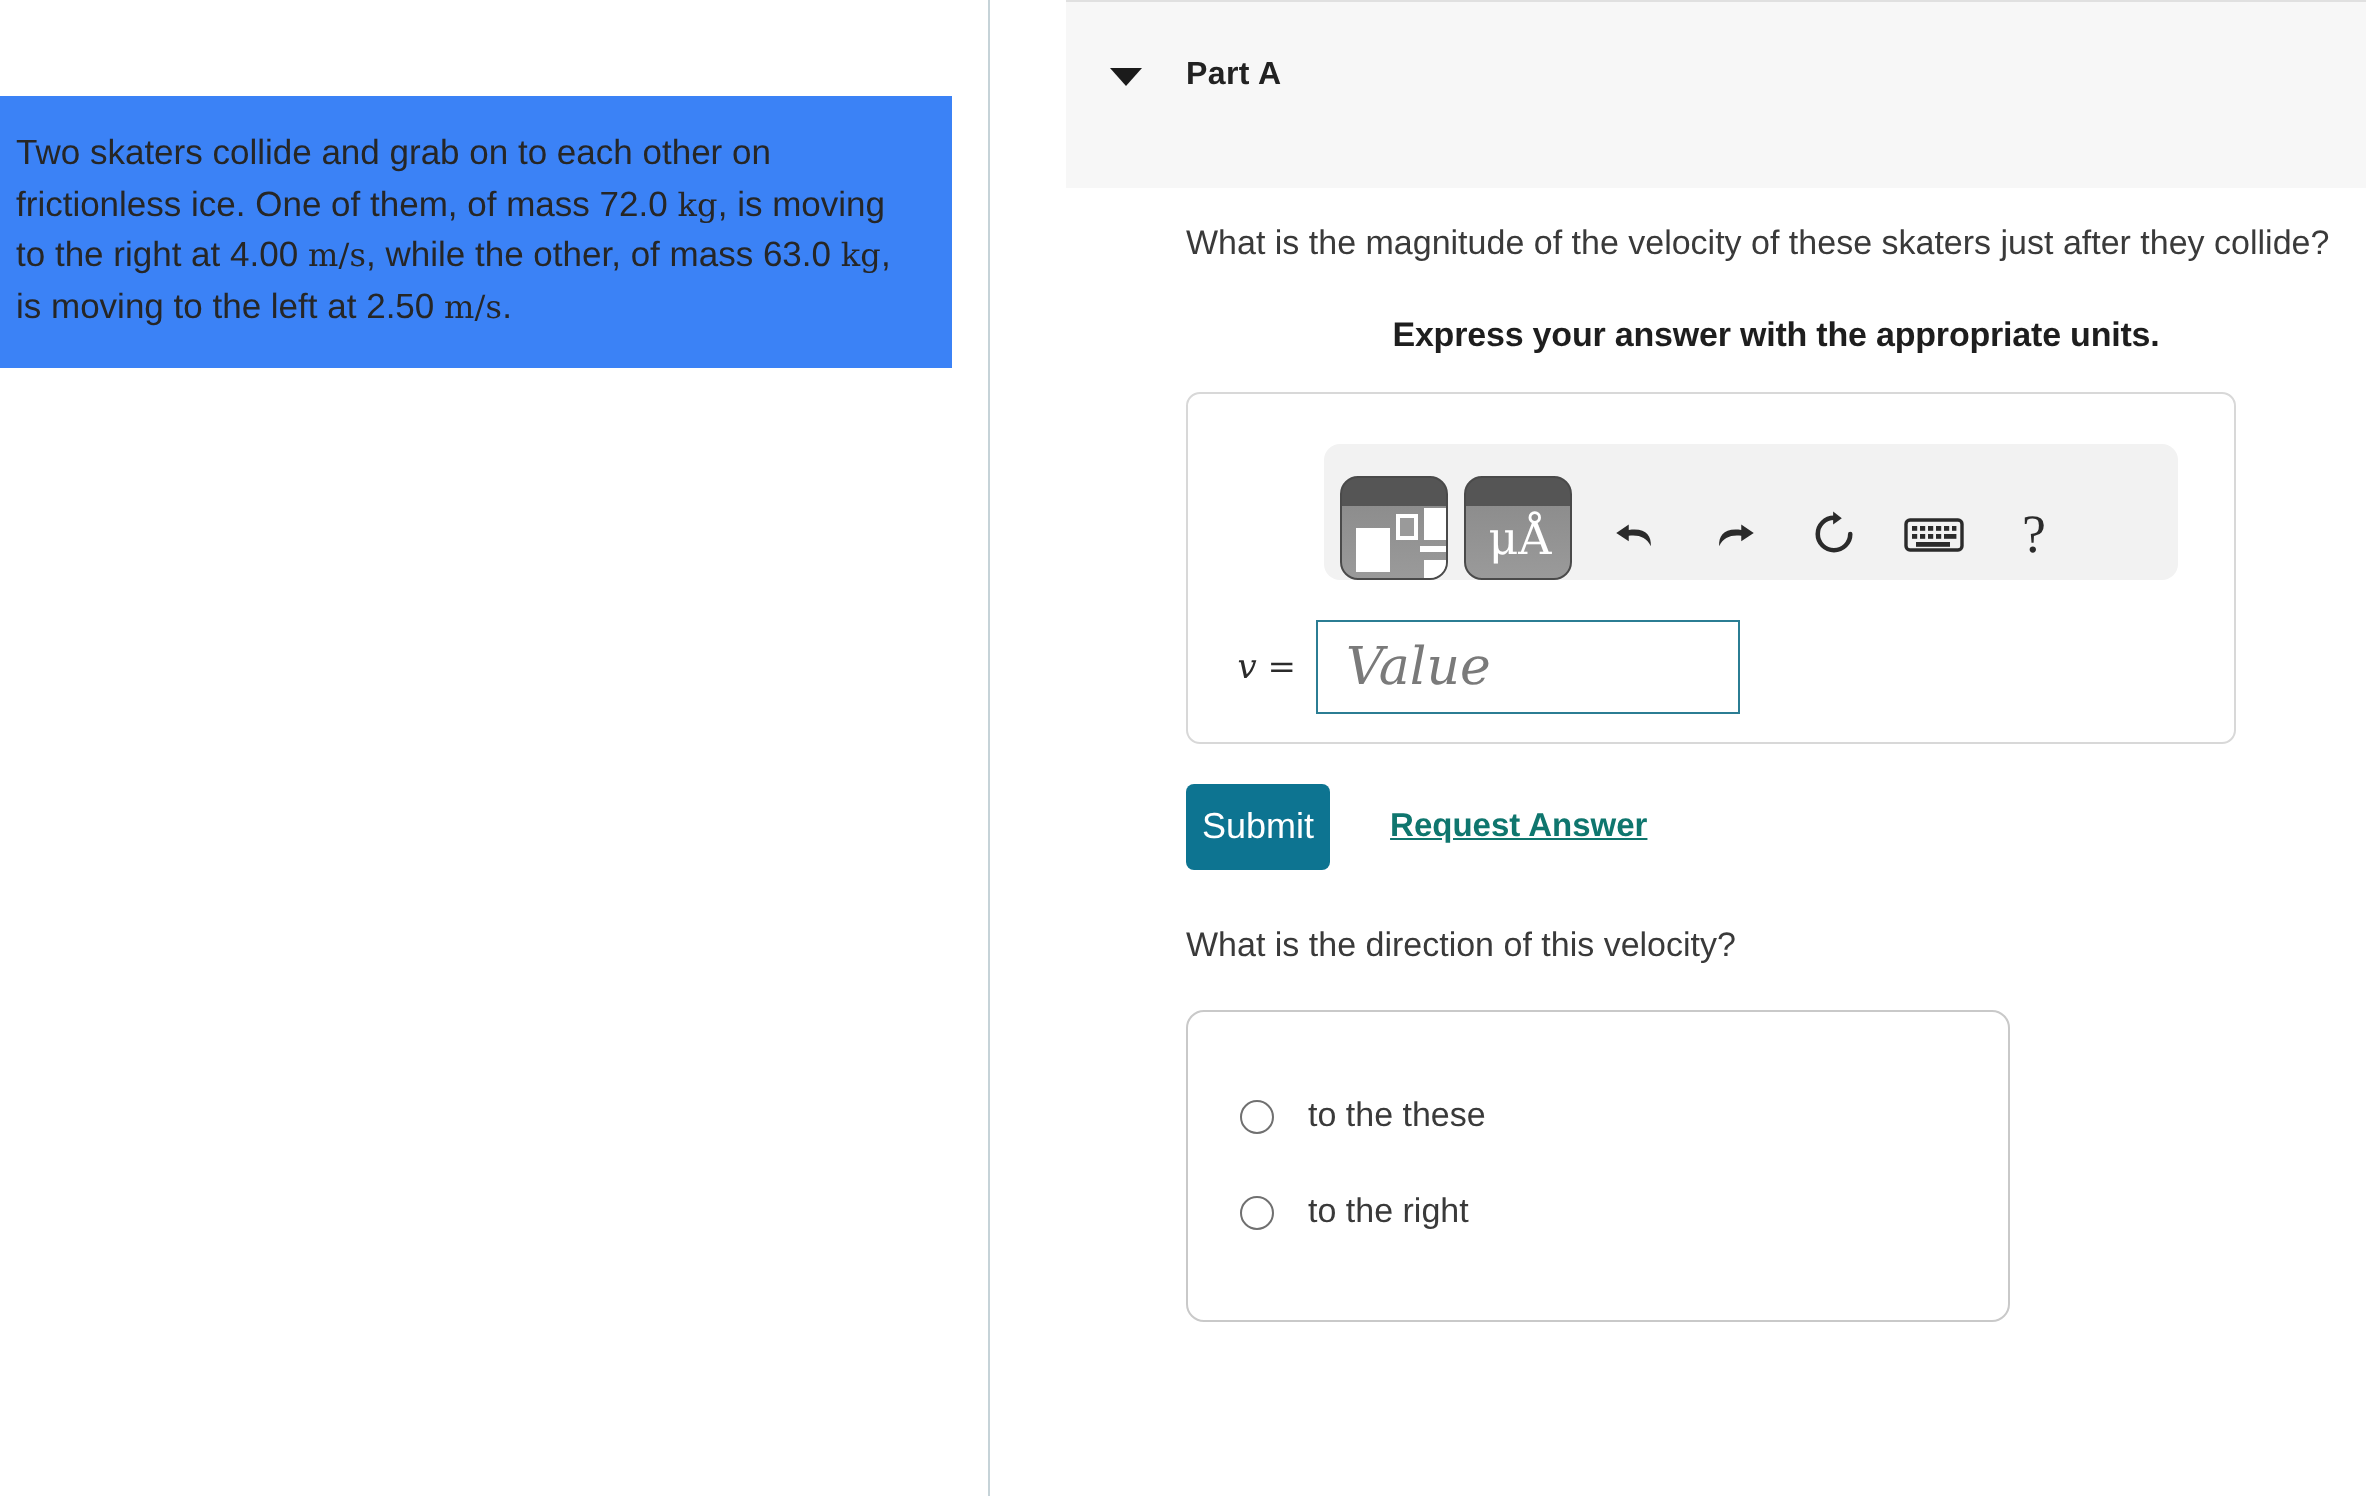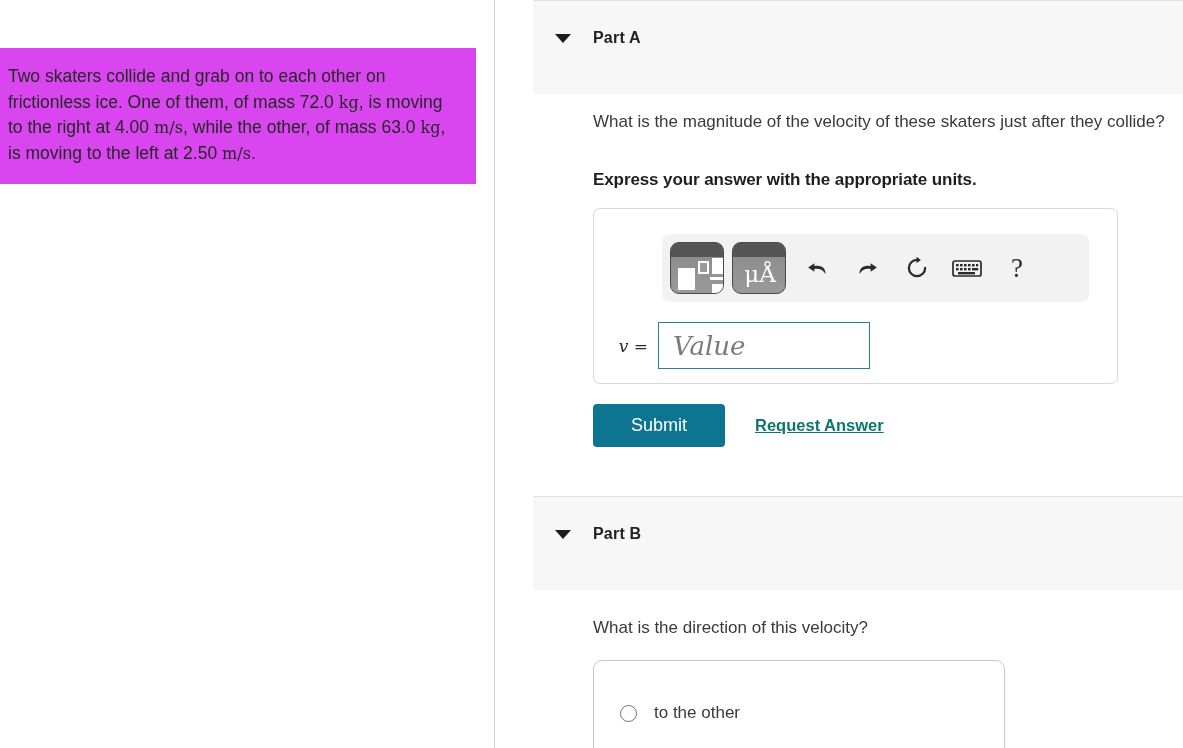--- a/index.html
+++ b/index.html
@@ -15,21 +15,21 @@
 
   
   #left-pane {
     position: absolute; left: 0; top: 0;
     width: 476px; height: 748px;
     background: #ffffff;
   }
   #problem-statement {
     position: absolute; left: 0; top: 48px;
     width: 476px;
-    background: #d946ef;
+    background: #3b82f6;
     padding: 16px 20px 18px 8px;
     font-size: 17.5px;
     line-height: 25.5px;
     color: #262626;
   }
   .mathunit {
     font-family: "DejaVu Serif", serif;
     font-size: 16px;
     letter-spacing: .1px;
   }
@@ -91,21 +91,21 @@
     border-radius: 7px;
     background: #ffffff;
     padding: 10px 0 14px 0;
   }
   #answer-toolbar {
     position: absolute; left: 68px; top: 25px;
     width: 427px; height: 68px;
     background: #f2f2f2;
     border-radius: 8px;
     display: flex;
-    align-items: center;
+    align-items: flex-end;
     padding-left: 8px;
     gap: 4px;
   }
   .tool-btn {
     width: 54px; height: 52px;
     border-radius: 9px;
     border: 1px solid #4a4a4a;
     background: linear-gradient(to bottom, #555555 0%, #555555 28%, #8d8d8d 28%, #9a9a9a 100%);
     position: relative;
     overflow: hidden;
@@ -170,21 +170,21 @@
   #action-row {
     display: flex; align-items: center; margin-top: 20px;
   }
   #submit-button {
     background: #0d7491;
     color: #ffffff;
     border: none;
     border-radius: 4px;
     font-family: "Liberation Sans", sans-serif;
     font-size: 18px;
-    padding: 11px 38px;
+    padding: 11px 8px;
     cursor: pointer;
   }
   #request-answer-link {
     margin-left: 30px;
     color: #0f766e;
     font-size: 16.5px;
     font-weight: bold;
     text-decoration: underline;
     cursor: pointer;
   }
@@ -232,21 +232,21 @@
 
     <div class="part-header">
       <span class="part-caret"></span>
       <span class="part-title">Part A</span>
     </div>
 
     <div class="part-body">
 
       <div class="question-text" style="margin-top:16px;">What is the magnitude of the velocity of these skaters just after they collide?</div>
 
-      <div class="bold-instruction" style="margin-top:36px;">Express your answer with the appropriate units.</div>
+      <div class="bold-instruction" style="margin-top:24px;text-align:center;">Express your answer with the appropriate units.</div>
 
       <div id="answer-box" style="margin-top:18px;">
 
         <div id="answer-toolbar">
 
           <div class="tool-btn">
             <span class="tpl-r1"></span>
             <span class="tpl-r2"></span>
             <span class="tpl-r3"></span>
             <span class="tpl-r4"></span>
@@ -306,32 +306,28 @@
           <input id="value-input" class="answer-input" type="text" placeholder="Value" style="">
         </div>
       </div>
 
       <div id="action-row">
         <button id="submit-button">Submit</button>
         <span id="request-answer-link">Request Answer</span>
       </div>
     </div>
 
-    <div class="part-header" style="margin-top:49px;">
-      <span class="part-caret"></span>
-      <span class="part-title">Part B</span>
-    </div>
 
     <div class="part-body">
       <div class="question-text" style="margin-top:26px;">What is the direction of this velocity?</div>
 
       <div id="choice-box" style="margin-top:20px;">
         <div class="choice-row">
           <span class="radio-circle"></span>
-          <span class="choice-label">to the other</span>
+          <span class="choice-label">to the these</span>
         </div>
         <div class="choice-row">
           <span class="radio-circle"></span>
           <span class="choice-label">to the right</span>
         </div>
       </div>
     </div>
 
   </div>
 </div>

